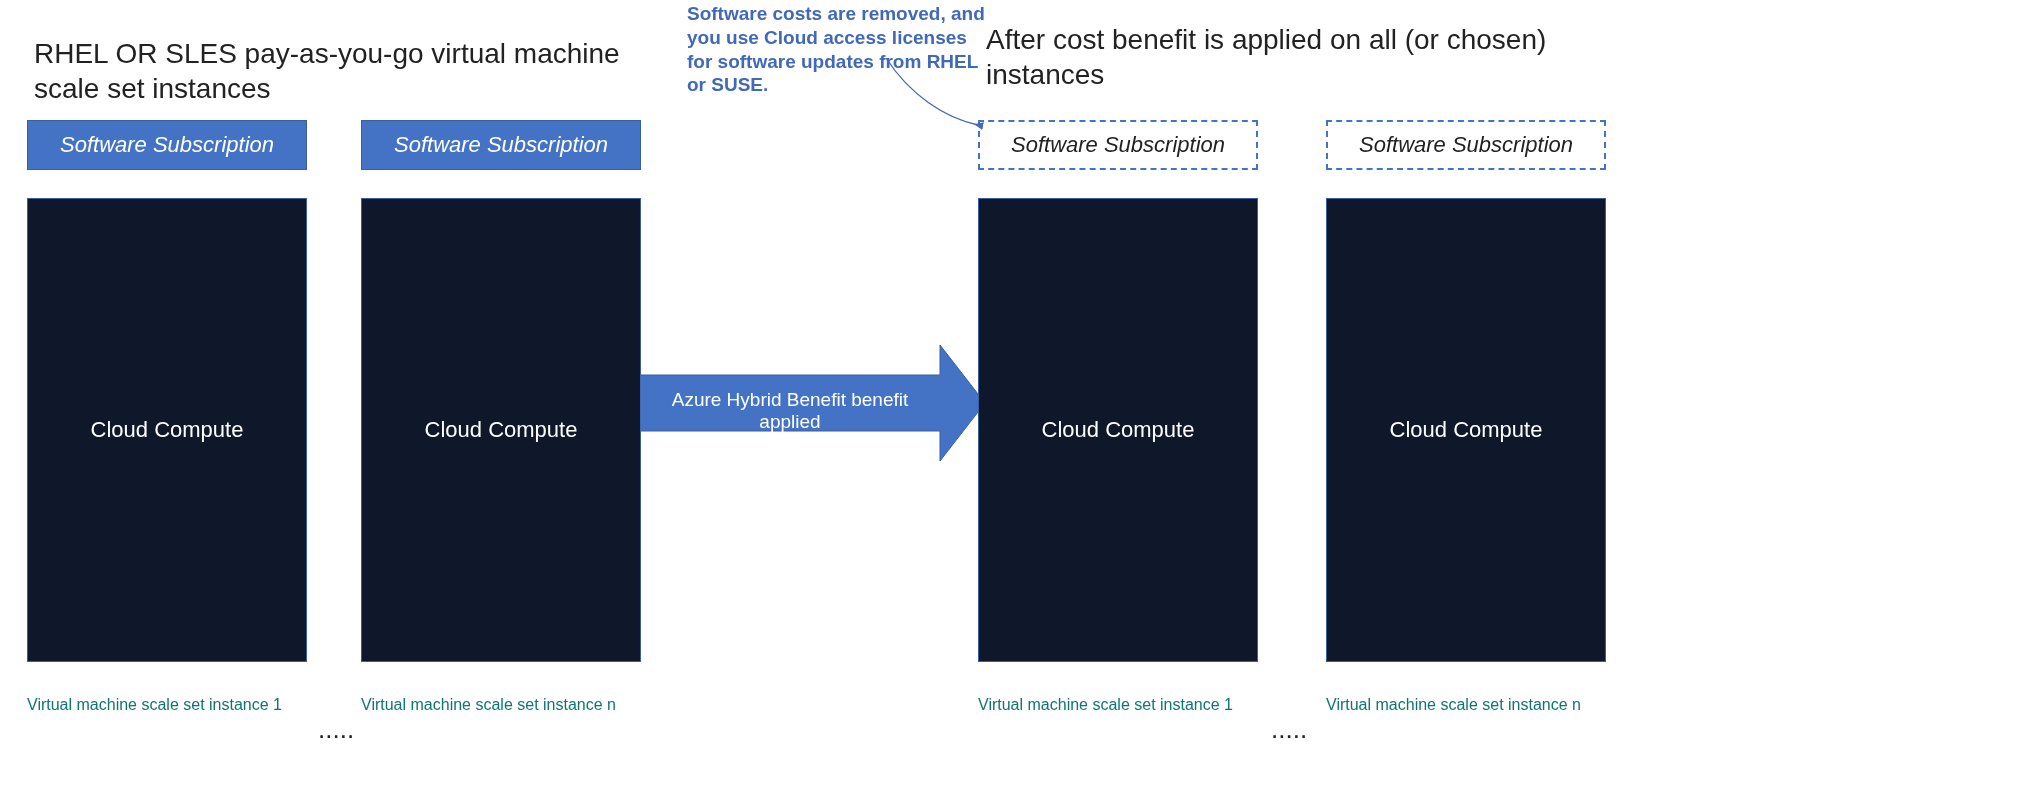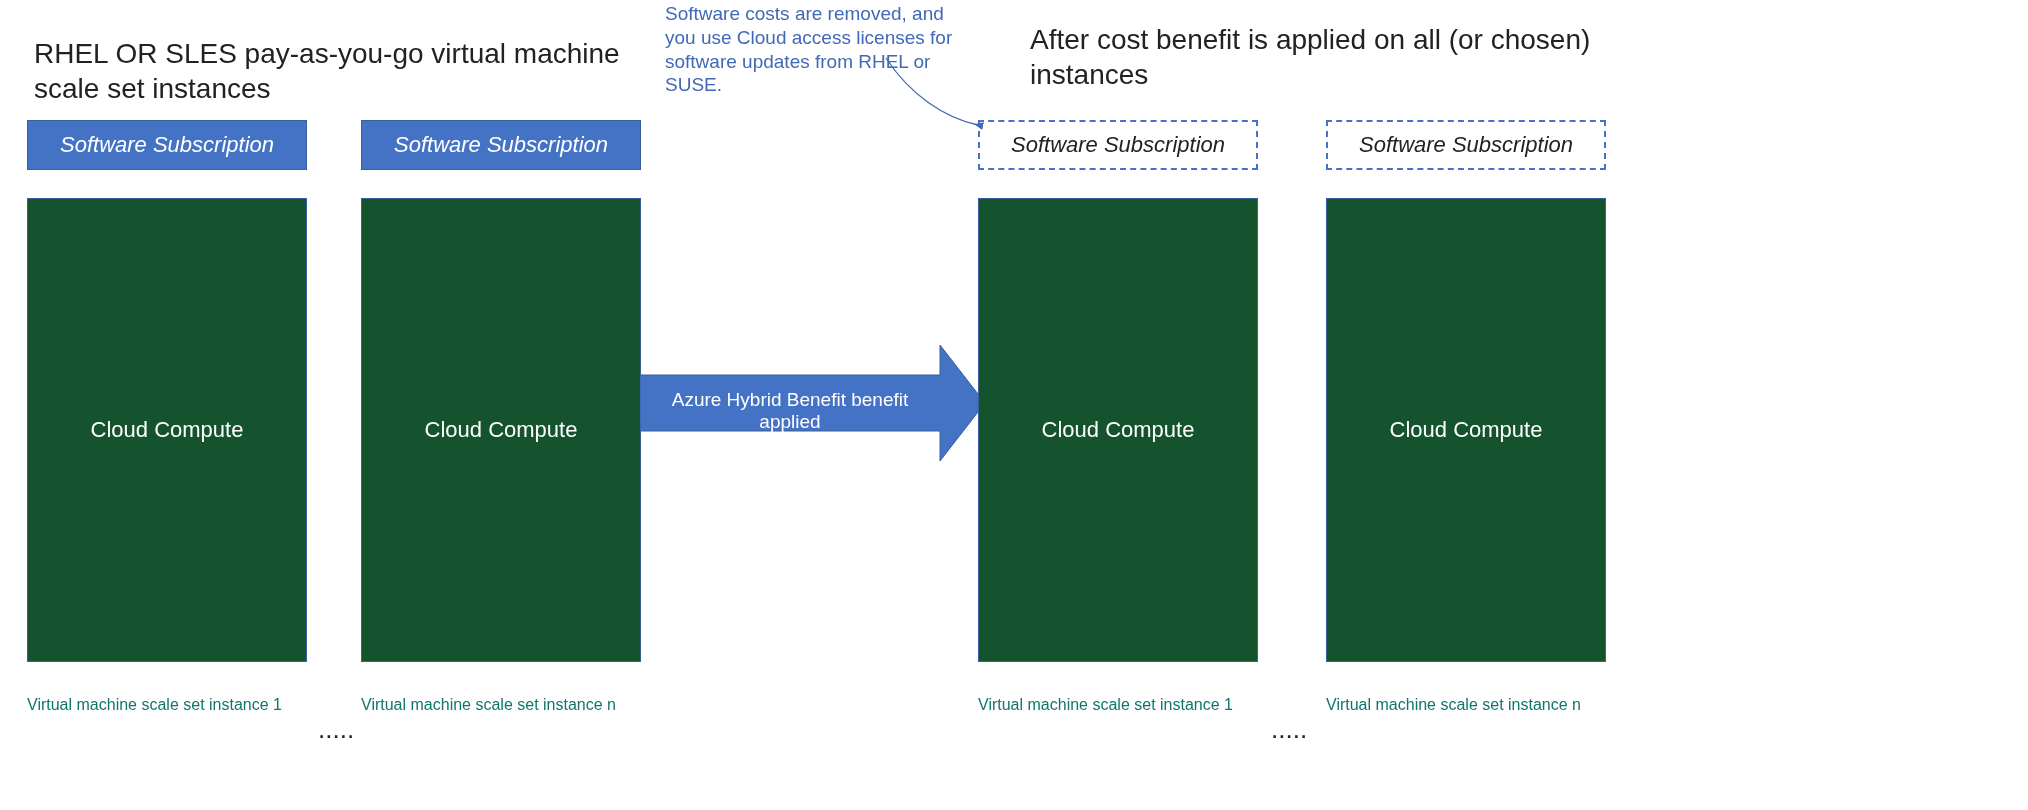--- a/index.html
+++ b/index.html
@@ -22,30 +22,30 @@
       margin-top: 14px;
     }
     .heading-right {
       position: absolute;
       left: 986px;
       top: 22px;
       width: 580px;
       font-size: 28px;
       line-height: 1.25;
       color: #222;
-      margin-left: 44px;
     }
     .annotation {
       position: absolute;
-      left: 665px;
+      left: 687px;
       top: 2px;
       width: 310px;
       font-size: 19px;
       line-height: 1.25;
       color: #4169b8;
+      font-weight: bold;
     }
     .sub-box {
       position: absolute;
       top: 120px;
       width: 280px;
       height: 50px;
       display: flex;
       align-items: center;
       justify-content: center;
       font-size: 22px;
@@ -59,21 +59,21 @@
     .sub-dashed {
       border: 2px dashed #4472c4;
       background: #fff;
       color: #222;
     }
     .compute-box {
       position: absolute;
       top: 198px;
       width: 280px;
       height: 464px;
-      background: #14532d;
+      background: #0f172a;
       border: 1px solid #3a5e9f;
       color: #fff;
       display: flex;
       align-items: center;
       justify-content: center;
       font-size: 22px;
     }
     .caption {
       position: absolute;
       top: 695px;

